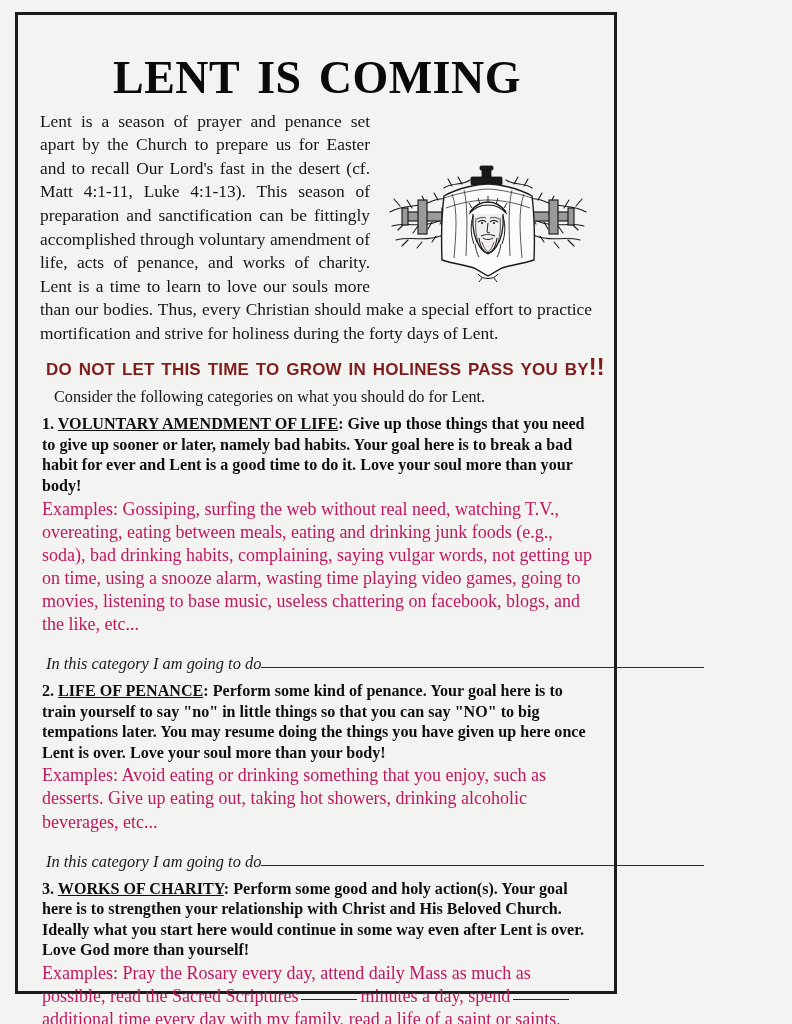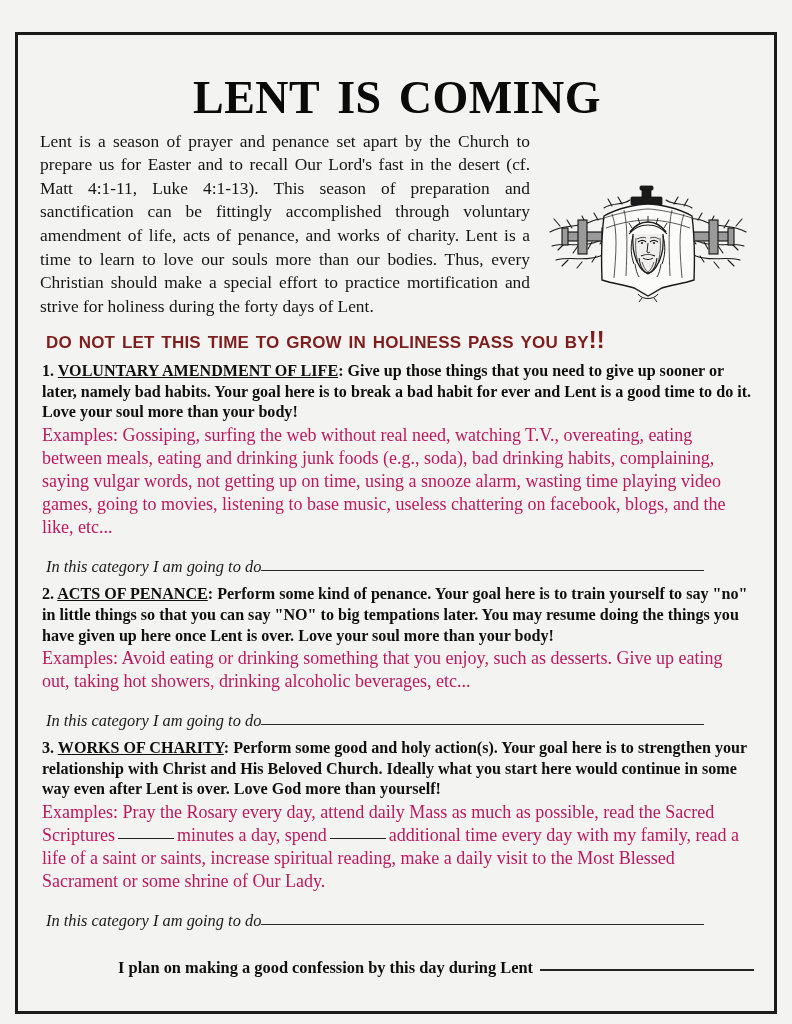--- a/index.html
+++ b/index.html
@@ -20,22 +20,22 @@
     position: relative;
     width: 792px;
     height: 1024px;
     background: #f3f3f1;
     box-sizing: border-box;
   }
 
   #page-frame {
     position: absolute;
     left: 15px;
-    top: 32px;
-    width: 762px;
+    top: 12px;
+    width: 602px;
     height: 982px;
     border: 3px solid #1b1b1b;
     box-sizing: border-box;
     background: #f3f3f1;
   }
 
   #content {
     position: absolute;
     left: 22px;
     top: 10px;
@@ -269,40 +269,41 @@
               <path d="M100 114 l-3 4 M112 114 l3 4"></path>
             </g>
           </svg>
         </div>
 
         <p class="intro-text">Lent is a season of prayer and penance set apart by the Church to prepare us for Easter and to recall Our Lord's fast in the desert (cf. Matt 4:1-11, Luke 4:1-13). This season of preparation and sanctification can be fittingly accomplished through voluntary amendment of life, acts of penance, and works of charity. Lent is a time to learn to love our souls more than our bodies.  Thus, every Christian should make a special effort to practice mortification and strive for holiness during the forty days of Lent.</p>
       </div>
 
       <div class="banner-heading">Do not let this time to Grow in Holiness Pass You By!!</div>
 
+      <div class="consider-line">Consider the following categories on what you should do for Lent.</div>
 
       <div class="section">
         <p class="section-lead">
           <span>1.</span>
           <span class="cat-title">VOLUNTARY AMENDMENT OF LIFE</span><span>:</span>
           <span>Give up those things that you need to give up sooner or later, namely bad habits.  Your goal here is to break a bad habit for ever and Lent is a good time to do it. Love your soul more than your body!</span>
         </p>
         <p class="examples">
           <span>Examples:</span>
           <span>Gossiping, surfing the web without real need, watching T.V., overeating, eating between meals, eating and drinking junk foods (e.g., soda), bad drinking habits, complaining, saying vulgar words, not getting up on time, using a snooze alarm, wasting time playing video games, going to movies, listening to base music, useless chattering on facebook, blogs, and the like, etc...</span>
         </p>
         <div class="fillin">
           <span>In this category I am going to do</span><span class="rule"></span>
         </div>
       </div>
 
       <div class="section">
         <p class="section-lead">
           <span>2.</span>
-          <span class="cat-title">ACTS OF PENANCE</span><span>:</span>
+          <span class="cat-title">LIFE OF PENANCE</span><span>:</span>
           <span>Perform some kind of penance.  Your goal here is to train yourself to say "no" in little things so that you can say "NO" to big tempations later.  You may resume doing the things you have given up here once Lent is over. Love your soul more than your body!</span>
         </p>
         <p class="examples">
           <span>Examples:</span>
           <span>Avoid eating or drinking something that you enjoy, such as desserts. Give up eating out, taking hot showers, drinking alcoholic beverages, etc...</span>
         </p>
         <div class="fillin">
           <span>In this category I am going to do</span><span class="rule"></span>
         </div>
       </div>

